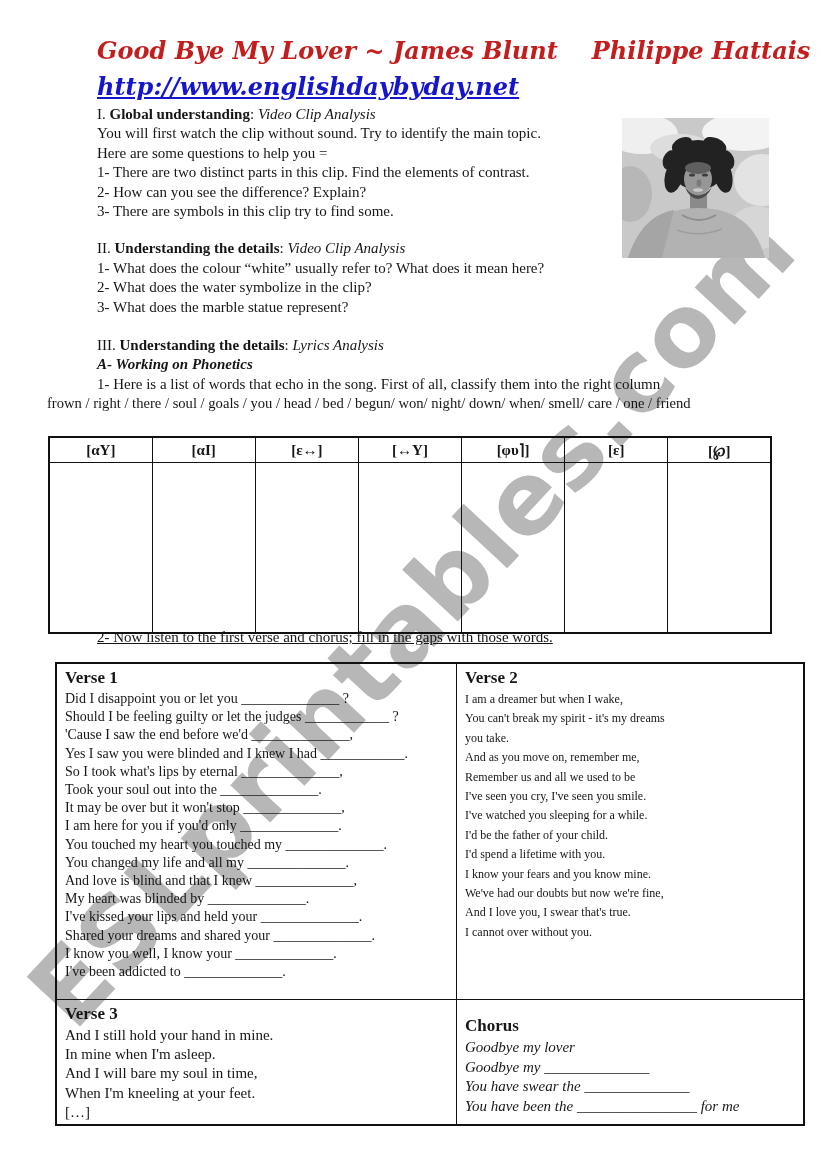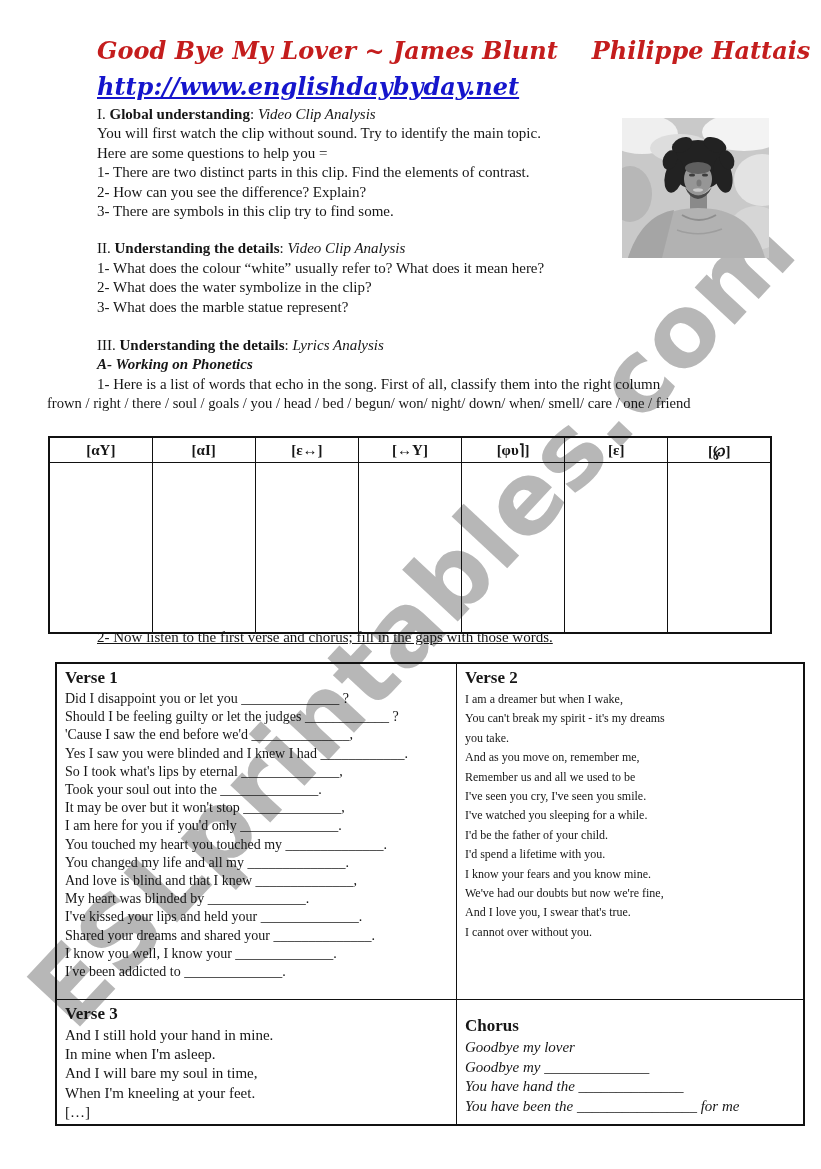--- a/index.html
+++ b/index.html
@@ -224,21 +224,21 @@
                 <div class="v-line">And I will bare my soul in time,</div>
                 <div class="v-line">When I'm kneeling at your feet.</div>
                 <div class="v-line">[…]</div>
               </div>
         </td>
         <td class="chorus-cell">
           <div class="verse-title">Chorus</div>
           <div class="ch-lines">
                 <div class="v-line">Goodbye my lover</div>
                 <div class="v-line">Goodbye my ______________</div>
-                <div class="v-line">You have hand the ______________</div>
+                <div class="v-line">You have swear the ______________</div>
                 <div class="v-line">You have been the ________________ for me</div>
               </div>
         </td>
       </tr>
     </tbody>
       </table>
 
   </div>
 </div>
 

